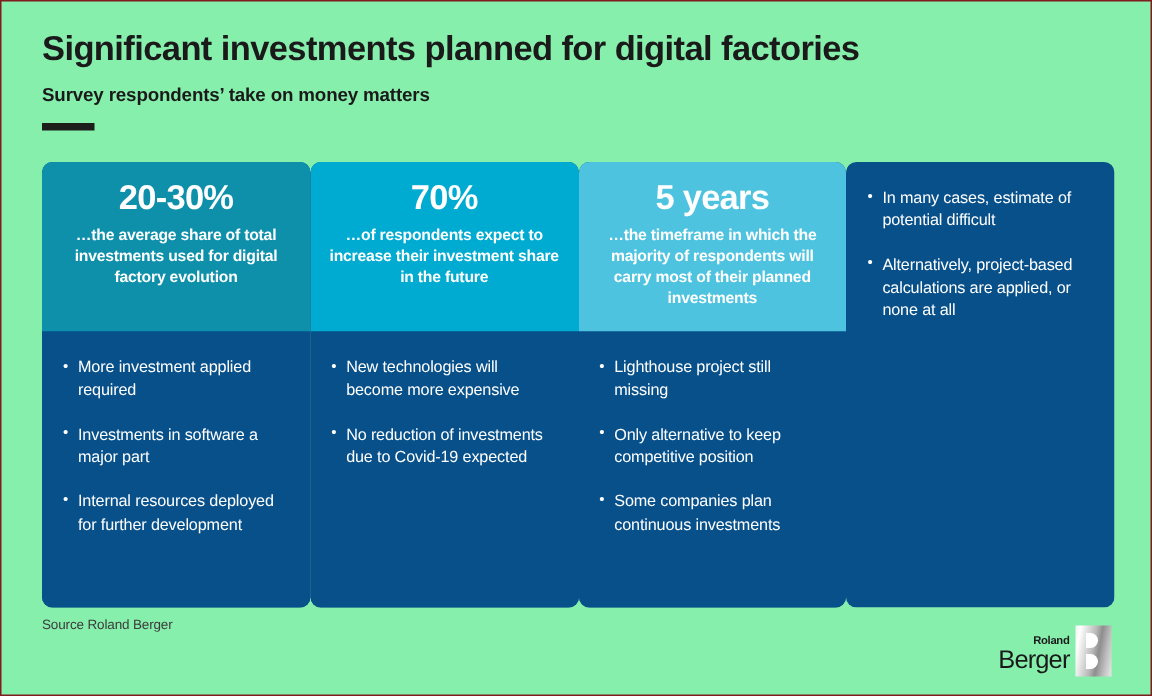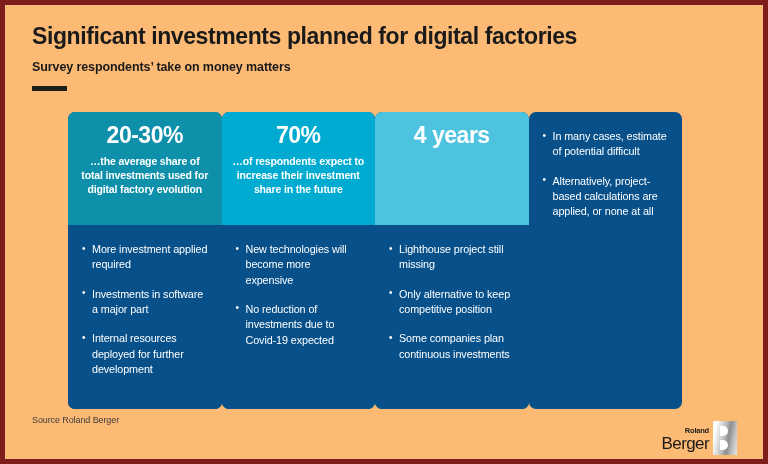--- a/index.html
+++ b/index.html
@@ -9,22 +9,22 @@
     height: 464px;
     background: #ffffff;
     font-family: "Liberation Sans", sans-serif;
     overflow: hidden;
   }
 
   .slide {
     position: relative;
     width: 768px;
     height: 464px;
-    background: #fdba74;
-    border: 5px solid #7f1d1d;
+    background: #86efac;
+    border: 1px solid #7f1d1d;
   }
 
   
   .header {
     position: absolute;
     left: 27px;
     top: 18px;
     width: 715px;
   }
 
@@ -50,24 +50,23 @@
     width: 35px;
     height: 5px;
     background: #1d1d1b;
   }
 
   
   .cards {
     position: absolute;
     left: 27px;
     top: 107px;
-    width: 614px;
+    width: 715px;
     height: 297px;
     display: flex;
-    margin-left: 36px;
   }
 
   .card {
     flex: 1 1 0;
     display: flex;
     flex-direction: column;
     border-radius: 7px;
     overflow: hidden;
     background: #07508a;
   }
@@ -234,21 +233,22 @@
       <div class="card-body">
         <ul class="bullets">
           <li>New technologies will become more expensive</li>
           <li>No reduction of investments due to Covid-19 expected</li>
         </ul>
       </div>
     </div>
 
     <div class="card">
       <div class="card-head" style="background: rgb(78, 195, 224);">
-        <div class="card-stat">4 years</div>
+        <div class="card-stat">5 years</div>
+        <div class="card-desc">…the timeframe in which the majority of respondents will carry most of their planned investments</div>
       </div>
       <div class="card-body">
         <ul class="bullets">
           <li>Lighthouse project still missing</li>
           <li>Only alternative to keep competitive position</li>
           <li>Some companies plan continuous investments</li>
         </ul>
       </div>
     </div>
 

